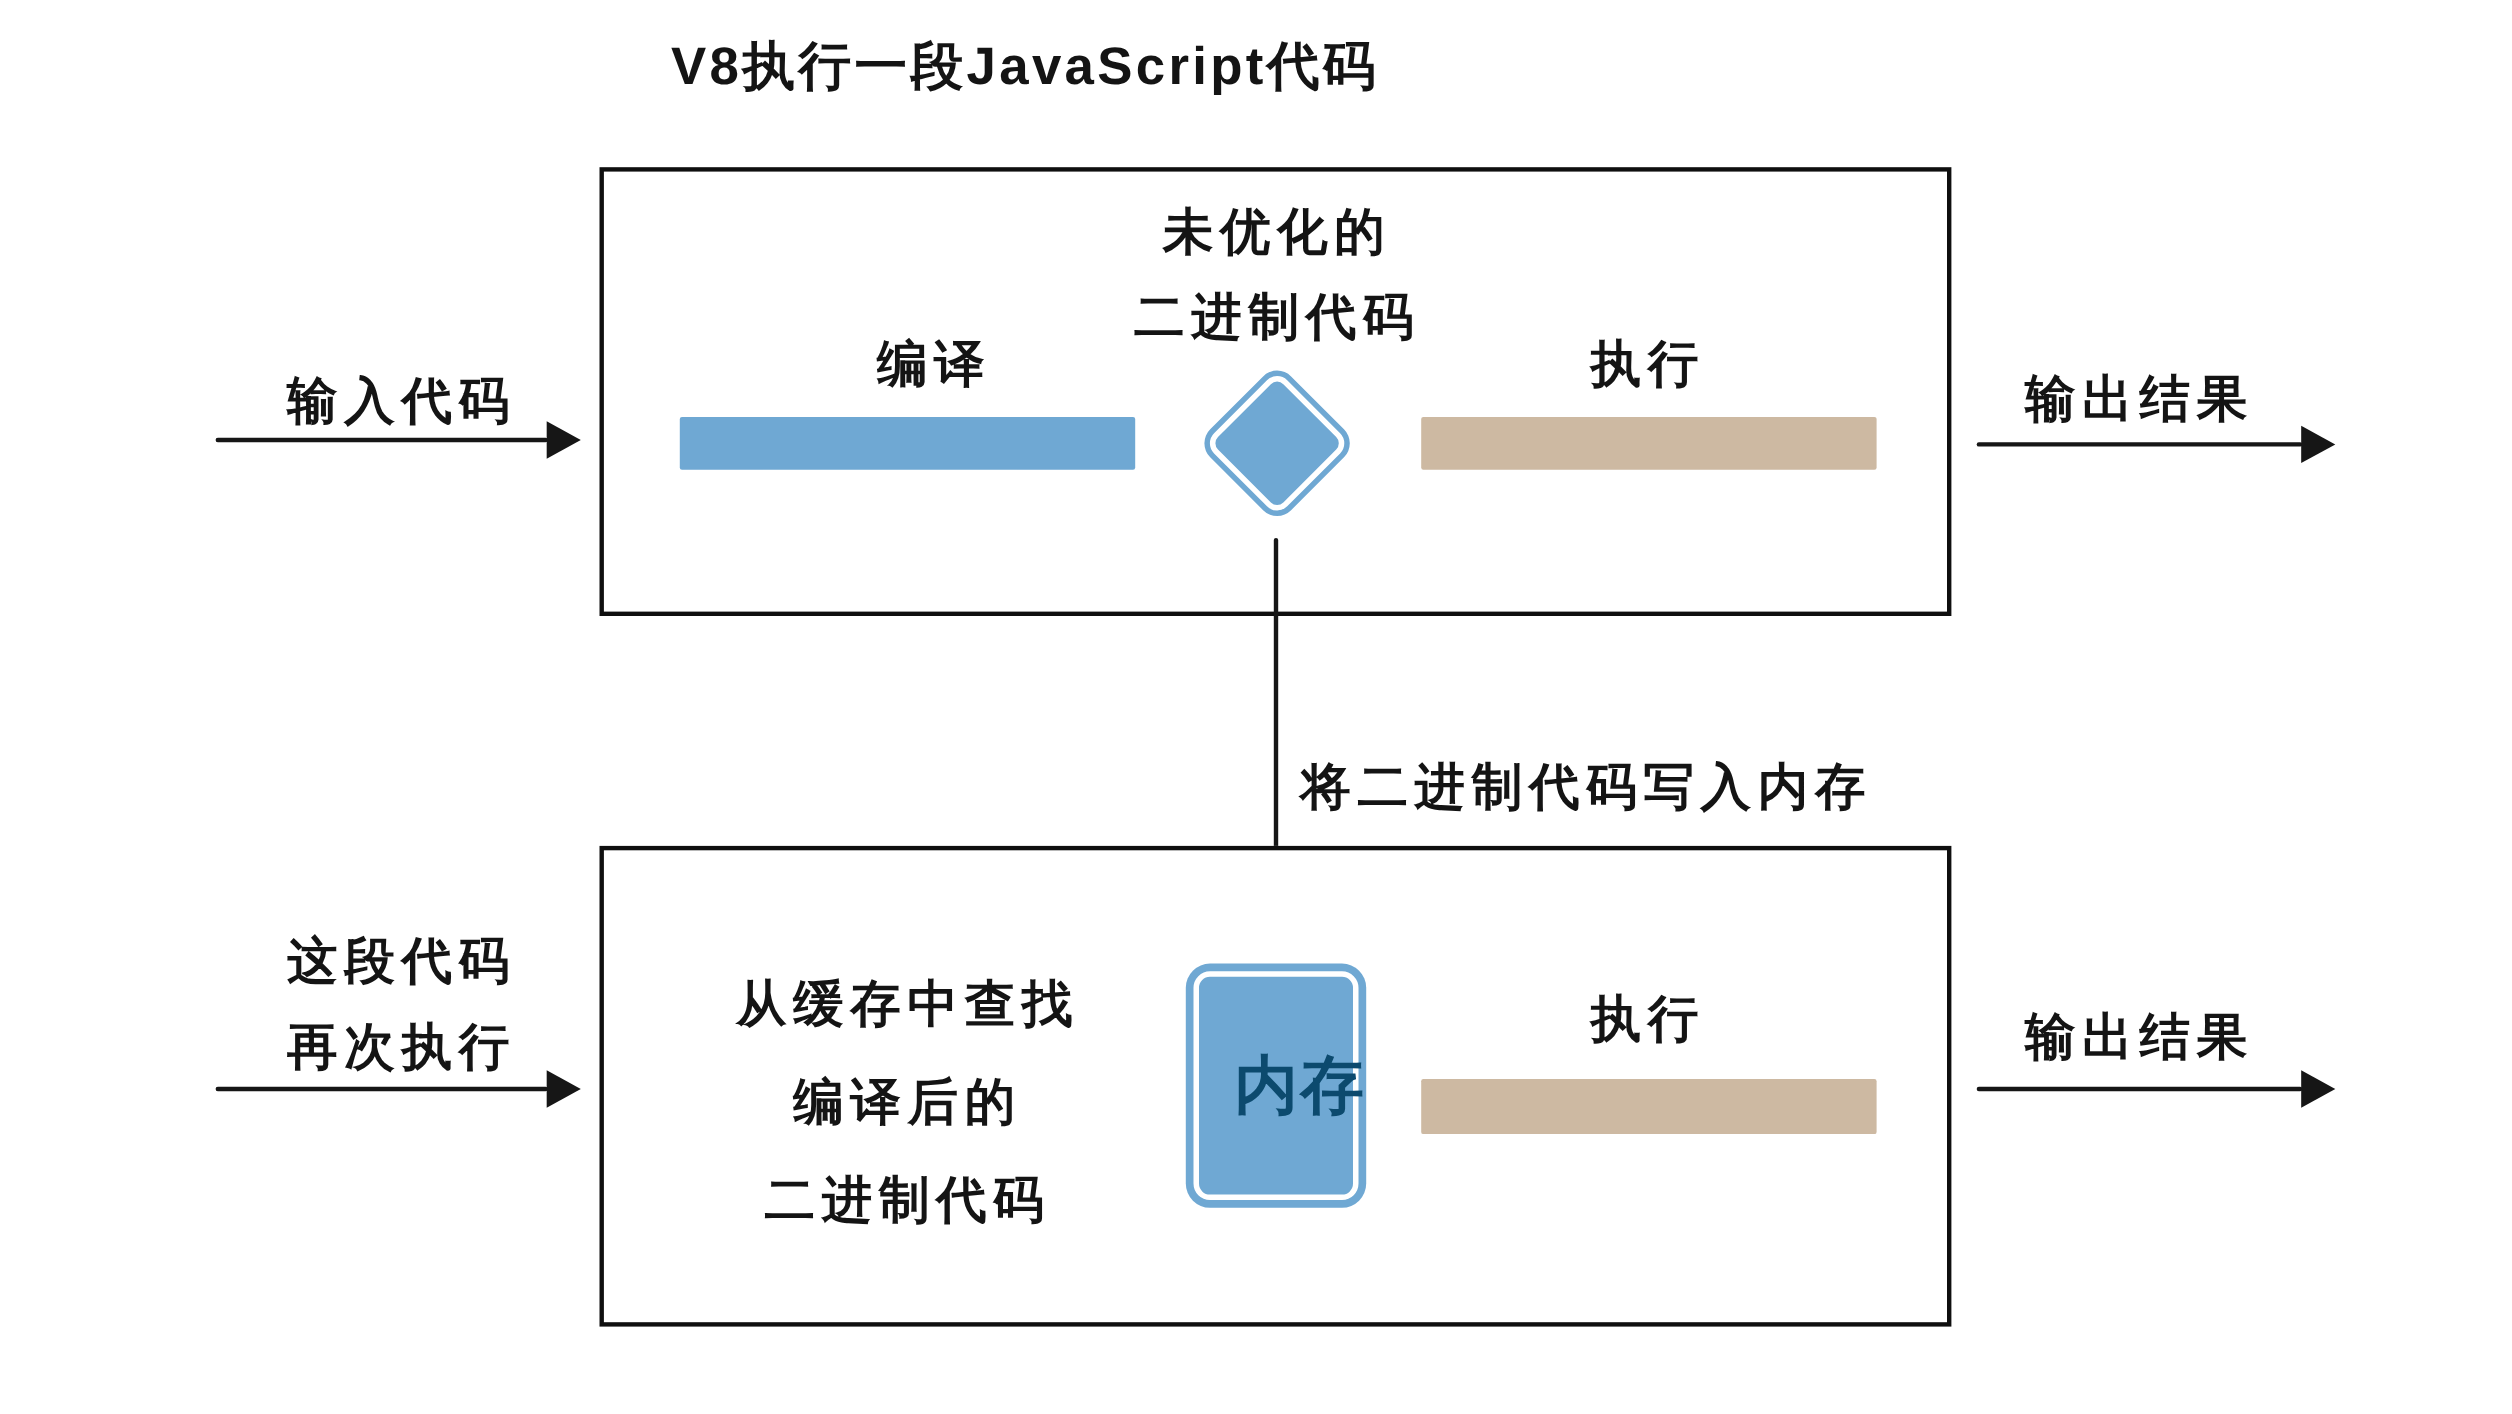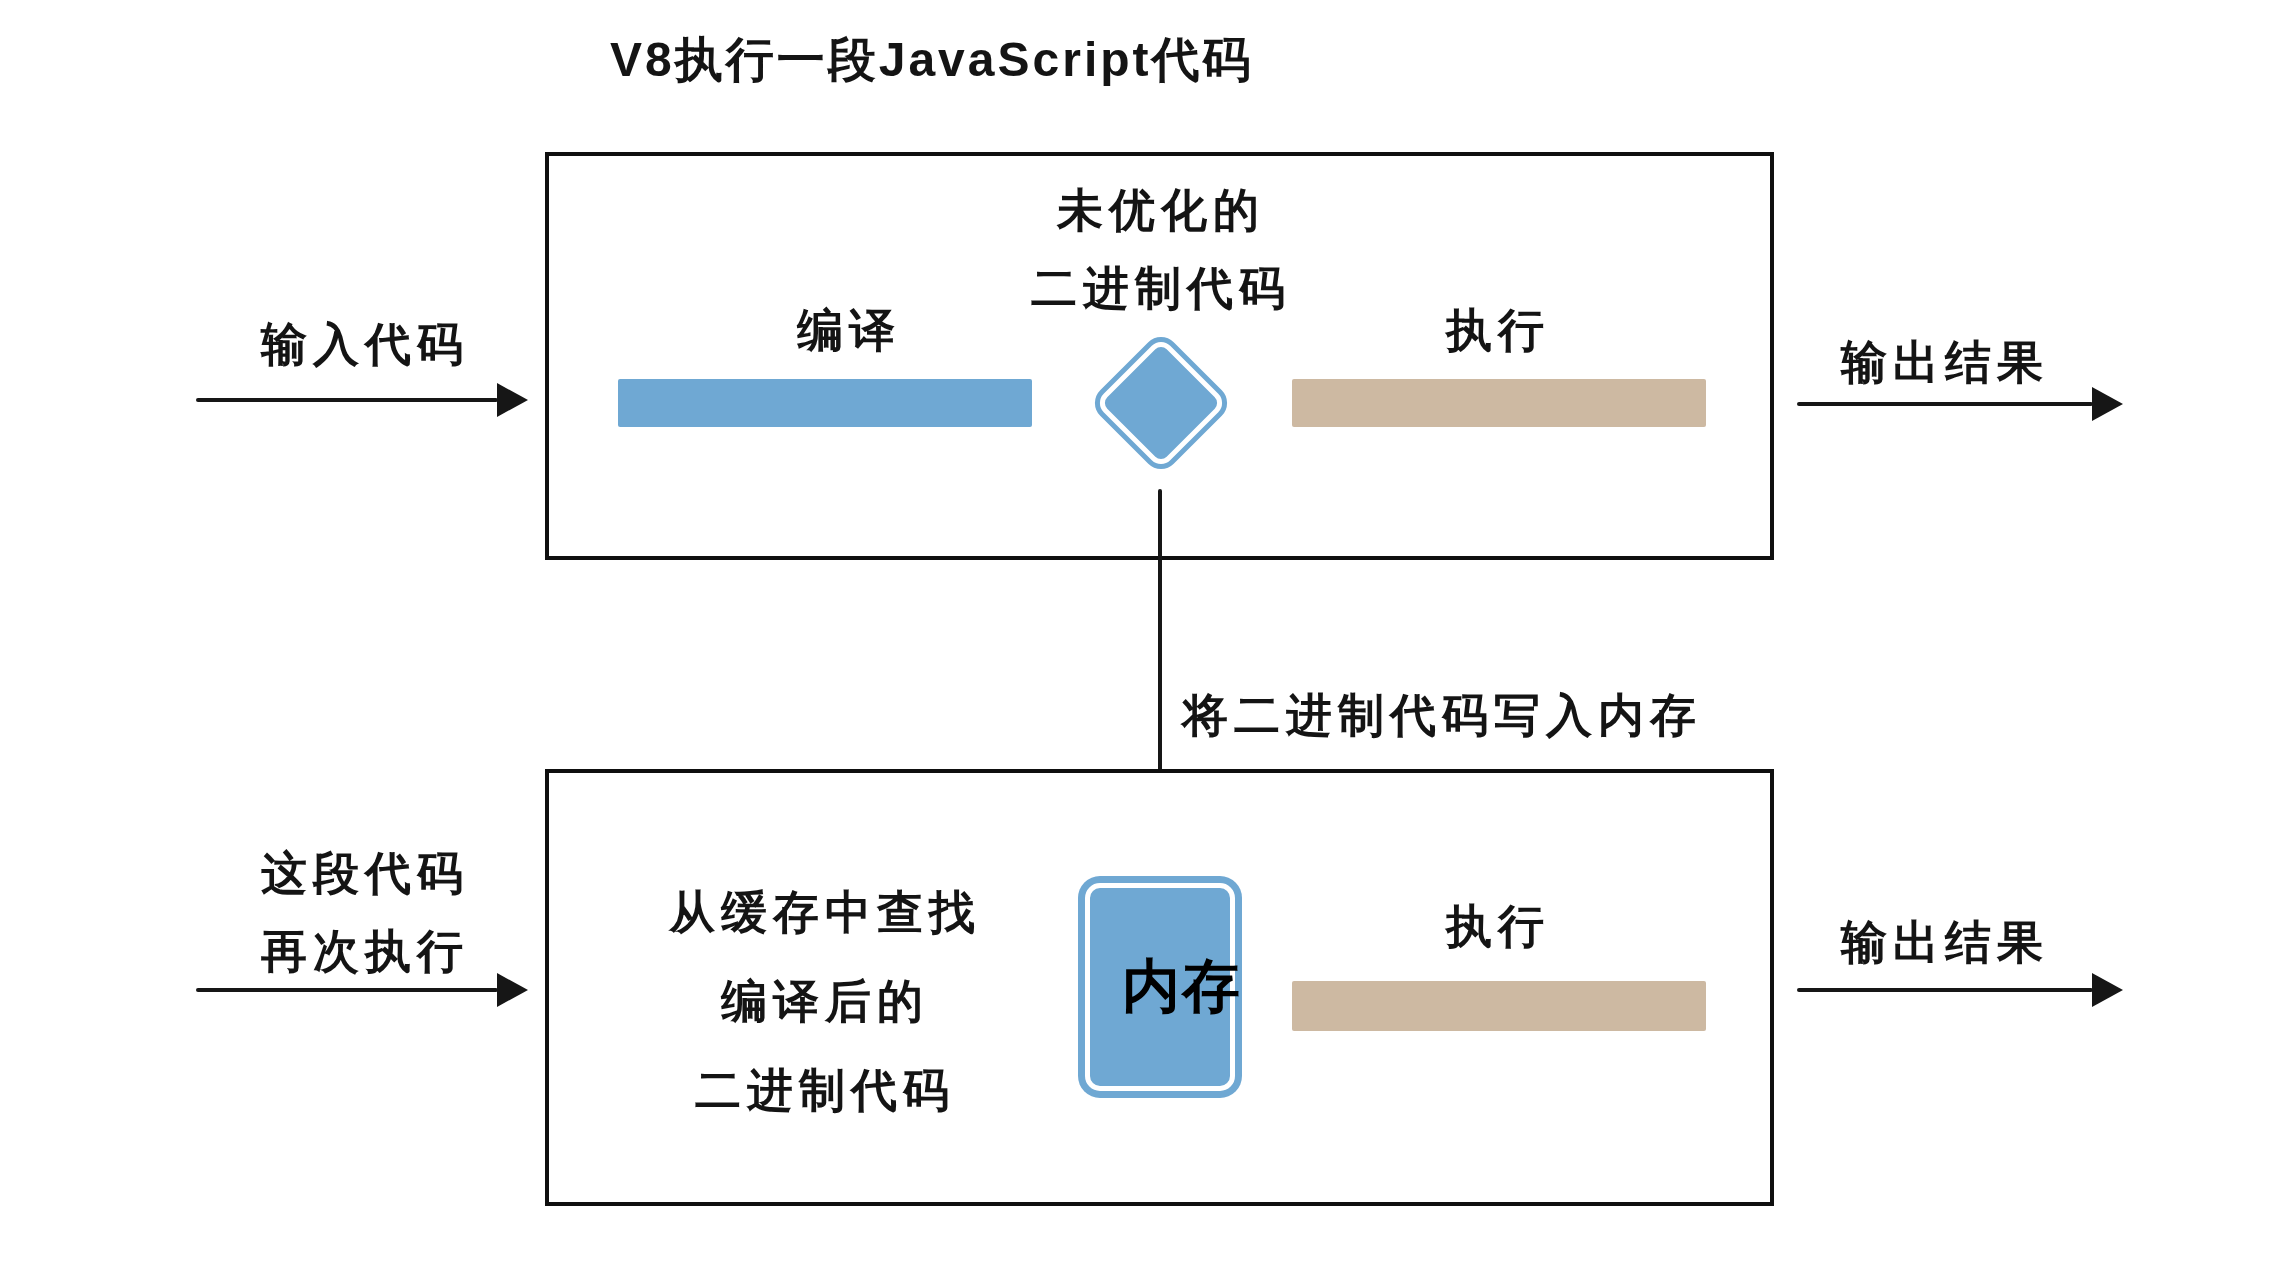--- a/index.html
+++ b/index.html
@@ -55,21 +55,21 @@
   .memory {
     left:1078px; top:876px; width:164px; height:222px;
     background:#6FA8D3; border-radius:22px;
     display:flex; align-items:center; justify-content:center;
   }
   .memory::before {
     content:''; position:absolute; inset:7px;
     border:5px solid #ffffff; border-radius:15px;
   }
   .memory-text {
-    color:#000000; font-size:58px; font-weight:700; letter-spacing:2px;
+    color:#0c4a6e; font-size:58px; font-weight:700; letter-spacing:2px;
     position:relative;
     margin-left:44px;
   }
 
   
   .h-line { height:4px; background:#161616; border-radius:2px; }
   .v-line { width:4px;  background:#161616; border-radius:2px; }
   .head-right {
     width:0; height:0;
     border-top:17px solid transparent;
@@ -87,21 +87,21 @@
   .two-line div + div   { margin-top:30px; }
   .three-line div + div { margin-top:41px; }
 </style>
 </head>
 <body>
 
 <div class="canvas">
 
   <div class="abs title">V8执行一段JavaScript代码</div>
 
-  <div class="abs label" style="left:210px; top:316px; width:310px;text-align:center;">输入代码</div>
+  <div class="abs label" style="left:210px; top:336px; width:310px;text-align:center;">输入代码</div>
   <div class="abs h-line" style="left:196px; top:398px; width:302px;"></div>
   <div class="abs head-right" style="left:497px; top:383px;"></div>
 
   <div class="abs flow-box box-top"></div>
 
   <div class="abs label" style="left:749px; top:302px; width:200px;">编译</div>
   <div class="abs bar bar-blue bar-compile"></div>
 
   <div class="abs label two-line" style="left:1005px; top:182px; width:312px;">
     <div>未优化的</div>

